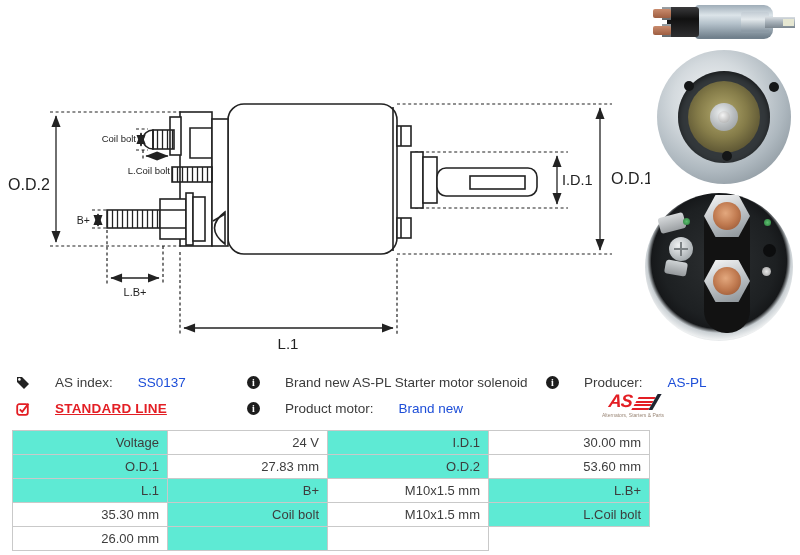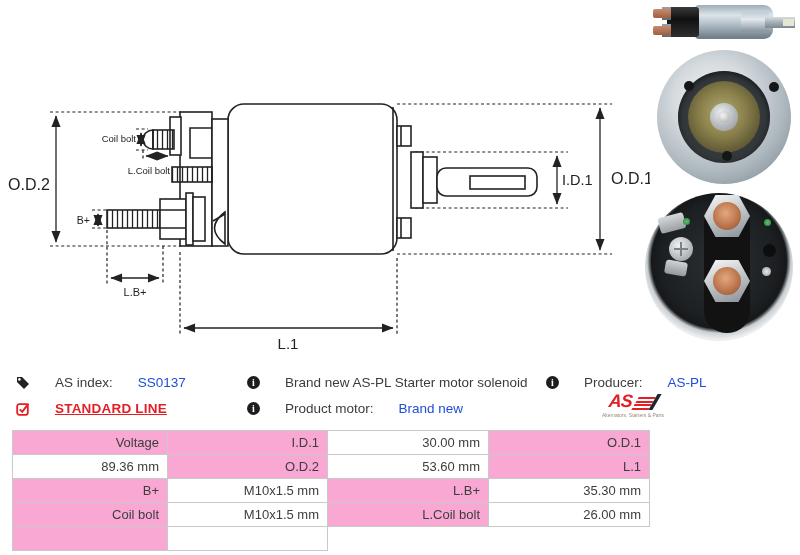--- a/index.html
+++ b/index.html
@@ -80,21 +80,21 @@
     background:repeating-linear-gradient(180deg,#e31e24 0 2px,rgba(0,0,0,0) 2px 3.6px);}
   .logo-dark{width:4px;height:16px;margin-left:1px;background:#1f2430;transform:skewX(-30deg);}
   .logo-tag{display:block;font-size:5px;color:#9b8878;margin-top:2px;white-space:nowrap;}
 
   
   #spec-table{position:absolute;left:12px;top:430px;display:grid;
     grid-template-columns:155px 160px 161px 161px;grid-auto-rows:24px;
     border-top:1px solid #c9c9c9;border-left:1px solid #c9c9c9;font-size:13px;}
   .cell{display:flex;align-items:center;justify-content:flex-end;padding:0 8px;
     border-right:1px solid #c9c9c9;border-bottom:1px solid #c9c9c9;color:#3d3d3d;}
-  .lbl{background:#f9a8d4;padding-left:24px;}
+  .lbl{background:#5eead4;padding-left:24px;}
   .val{background:#fff;}
 </style>
 </head>
 <body>
 
 <div id="stage">
 
   <svg id="drawing" width="650" height="370" viewBox="0 0 650 370">
     <defs>
       <pattern id="thrpat" width="5" height="8" patternUnits="userSpaceOnUse">
@@ -258,25 +258,26 @@
     <div class="logo-row">
       <span class="logo-as">AS</span>
       <span class="logo-stripes"></span>
       <span class="logo-dark"></span>
     </div>
     <span class="logo-tag">Alternators, Starters &amp; Parts</span>
   </div>
 
   <div id="spec-table">
     <div class="cell lbl">Voltage</div>
+    <div class="cell val">24 V</div>
     <div class="cell lbl">I.D.1</div>
     <div class="cell val">30.00 mm</div>
 
     <div class="cell lbl">O.D.1</div>
-    <div class="cell val">89.36 mm</div>
+    <div class="cell val">27.83 mm</div>
     <div class="cell lbl">O.D.2</div>
     <div class="cell val">53.60 mm</div>
 
     <div class="cell lbl">L.1</div>
     <div class="cell lbl">B+</div>
     <div class="cell val">M10x1.5 mm</div>
 
     <div class="cell lbl">L.B+</div>
     <div class="cell val">35.30 mm</div>
     <div class="cell lbl">Coil bolt</div>

